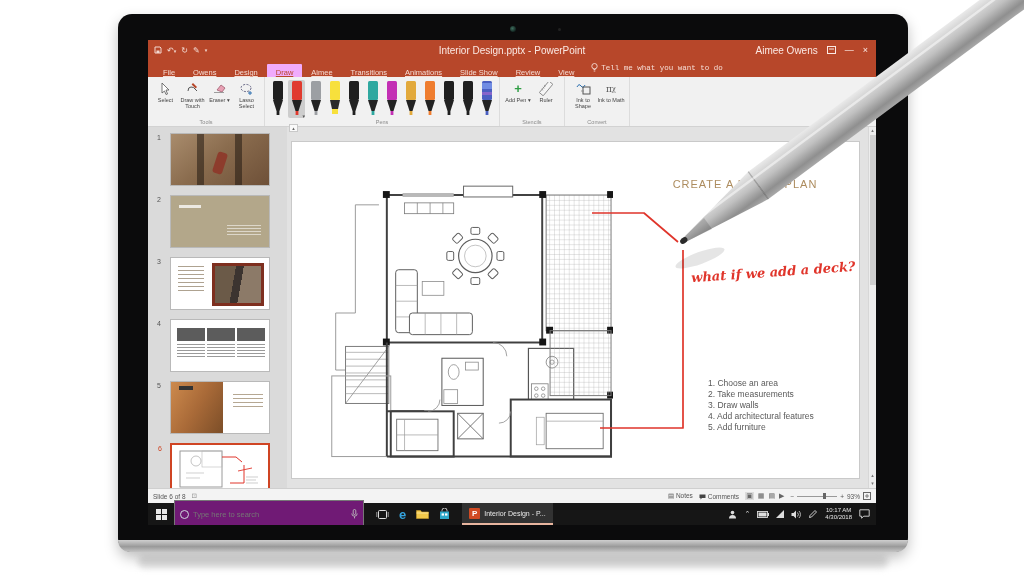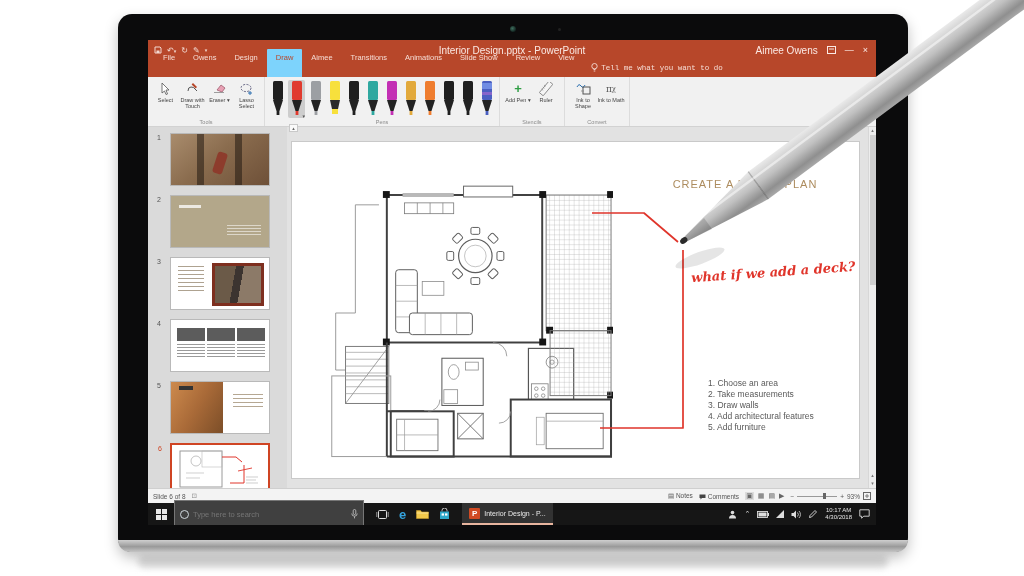--- a/index.html
+++ b/index.html
@@ -29,22 +29,22 @@
   .qat { display:flex; align-items:center; gap:5px; padding-left:6px; color:#f3d9d1; font-size:8px; }
   .qat svg { display:block; }
   .tb-title { position:absolute; left:0; right:0; text-align:center; font-size:10px; color:#fbe9e4; }
   .tb-right { margin-left:auto; display:flex; align-items:center; gap:9px; padding-right:8px; color:#fbe9e4; }
   .tb-user { font-size:10px;margin-left:48px; }
   .winbtn { font-size:9px; line-height:9px; }
 
   
   .tabsrow { position:absolute; left:0; top:20px; width:100%; height:17px; background:#B7472A;
     display:flex; align-items:flex-end; padding-left:6px; }
-  .rtab { color:#f6ddd5; font-size:7.5px; padding:4px 9px 15px; cursor:default; }
-  .rtab.active { background:#7dd3fc; color:#B7472A; border-radius:1px 1px 0 0; }
+  .rtab { color:#f6ddd5; font-size:7.5px; padding:4px 9px 0; cursor:default;text-decoration:underline; }
+  .rtab.active { background:#f0abfc; color:#B7472A; border-radius:1px 1px 0 0; }
   .tellme { display:flex; align-items:center; gap:3px; color:#f6ddd5; font-size:7.5px; padding:4px 8px;font-family:Liberation Mono, monospace; }
 
   
   .ribbon { position:absolute; left:0; top:37px; width:100%; height:50px; background:#f1f1f1;
     border-bottom:1px solid #d2d2d2; display:flex; align-items:stretch; }
   .rgroup { position:relative; border-right:1px solid #dcdcdc; padding:2px 4px 11px; display:flex; align-items:flex-start; }
   .rgroup-label { position:absolute; bottom:1px; left:0; right:0; text-align:center; font-size:5.5px; color:#8a8a8a; }
   .toolbtn { width:27px; display:flex; flex-direction:column; align-items:center; gap:1px; padding-top:2px; }
   .toolbtn .ticon { height:15px; display:flex; align-items:center; justify-content:center; }
   .toolbtn .tlabel { font-size:5.5px; color:#444; text-align:center; line-height:6px; }
@@ -114,21 +114,21 @@
   .ztrack { position:relative; width:40px; height:1px; background:#9a9a9a; }
   .zknob { position:absolute; left:26px; top:-2.5px; width:2.5px; height:6px; background:#666; }
 
   
   .taskbar { position:absolute; left:0; top:463px; width:100%; height:22px; background:#161616;
     display:flex; align-items:center; color:#ddd; }
   .startbtn { width:26px; height:100%; display:flex; align-items:center; justify-content:center; }
   .winlogo { display:grid; grid-template-columns:5px 5px; grid-template-rows:5px 5px; gap:1px; }
   .winlogo span { background:#e8e8e8; }
   .searchbox { display:flex; align-items:center; gap:4px; width:190px; height:28px;
-    background:#404040; border:1px solid #777; padding:0 5px; }
+    background:#701a75; border:1px solid #777; padding:0 5px; }
   .cortana-ring { width:9px; height:9px; border-radius:50%; border:1.5px solid #cfd8de; }
   .search-text { flex:1; background:none; border:none; outline:none; color:#9a9a9a; font-size:7.5px;
     font-family:"Liberation Sans", sans-serif; }
   .tb-icons { display:flex; align-items:center; gap:10px; margin-left:12px; }
   .edge-e { color:#35a3dd; font-size:13px; font-weight:bold; line-height:13px; }
   .appbtn { display:flex; align-items:center; gap:4px; height:100%; padding:0 7px; margin-left:12px;
     background:rgba(255,255,255,.12); border-bottom:2px solid #e8b59f; font-size:7px; color:#e8e8e8; }
   .ppt-chip { width:11px; height:11px; background:#d04a23; color:#fff; font-size:8px; font-weight:bold;
     display:flex; align-items:center; justify-content:center; border-radius:1px; }
   .tray { margin-left:auto; display:flex; align-items:center; gap:7px; padding-right:6px; }

